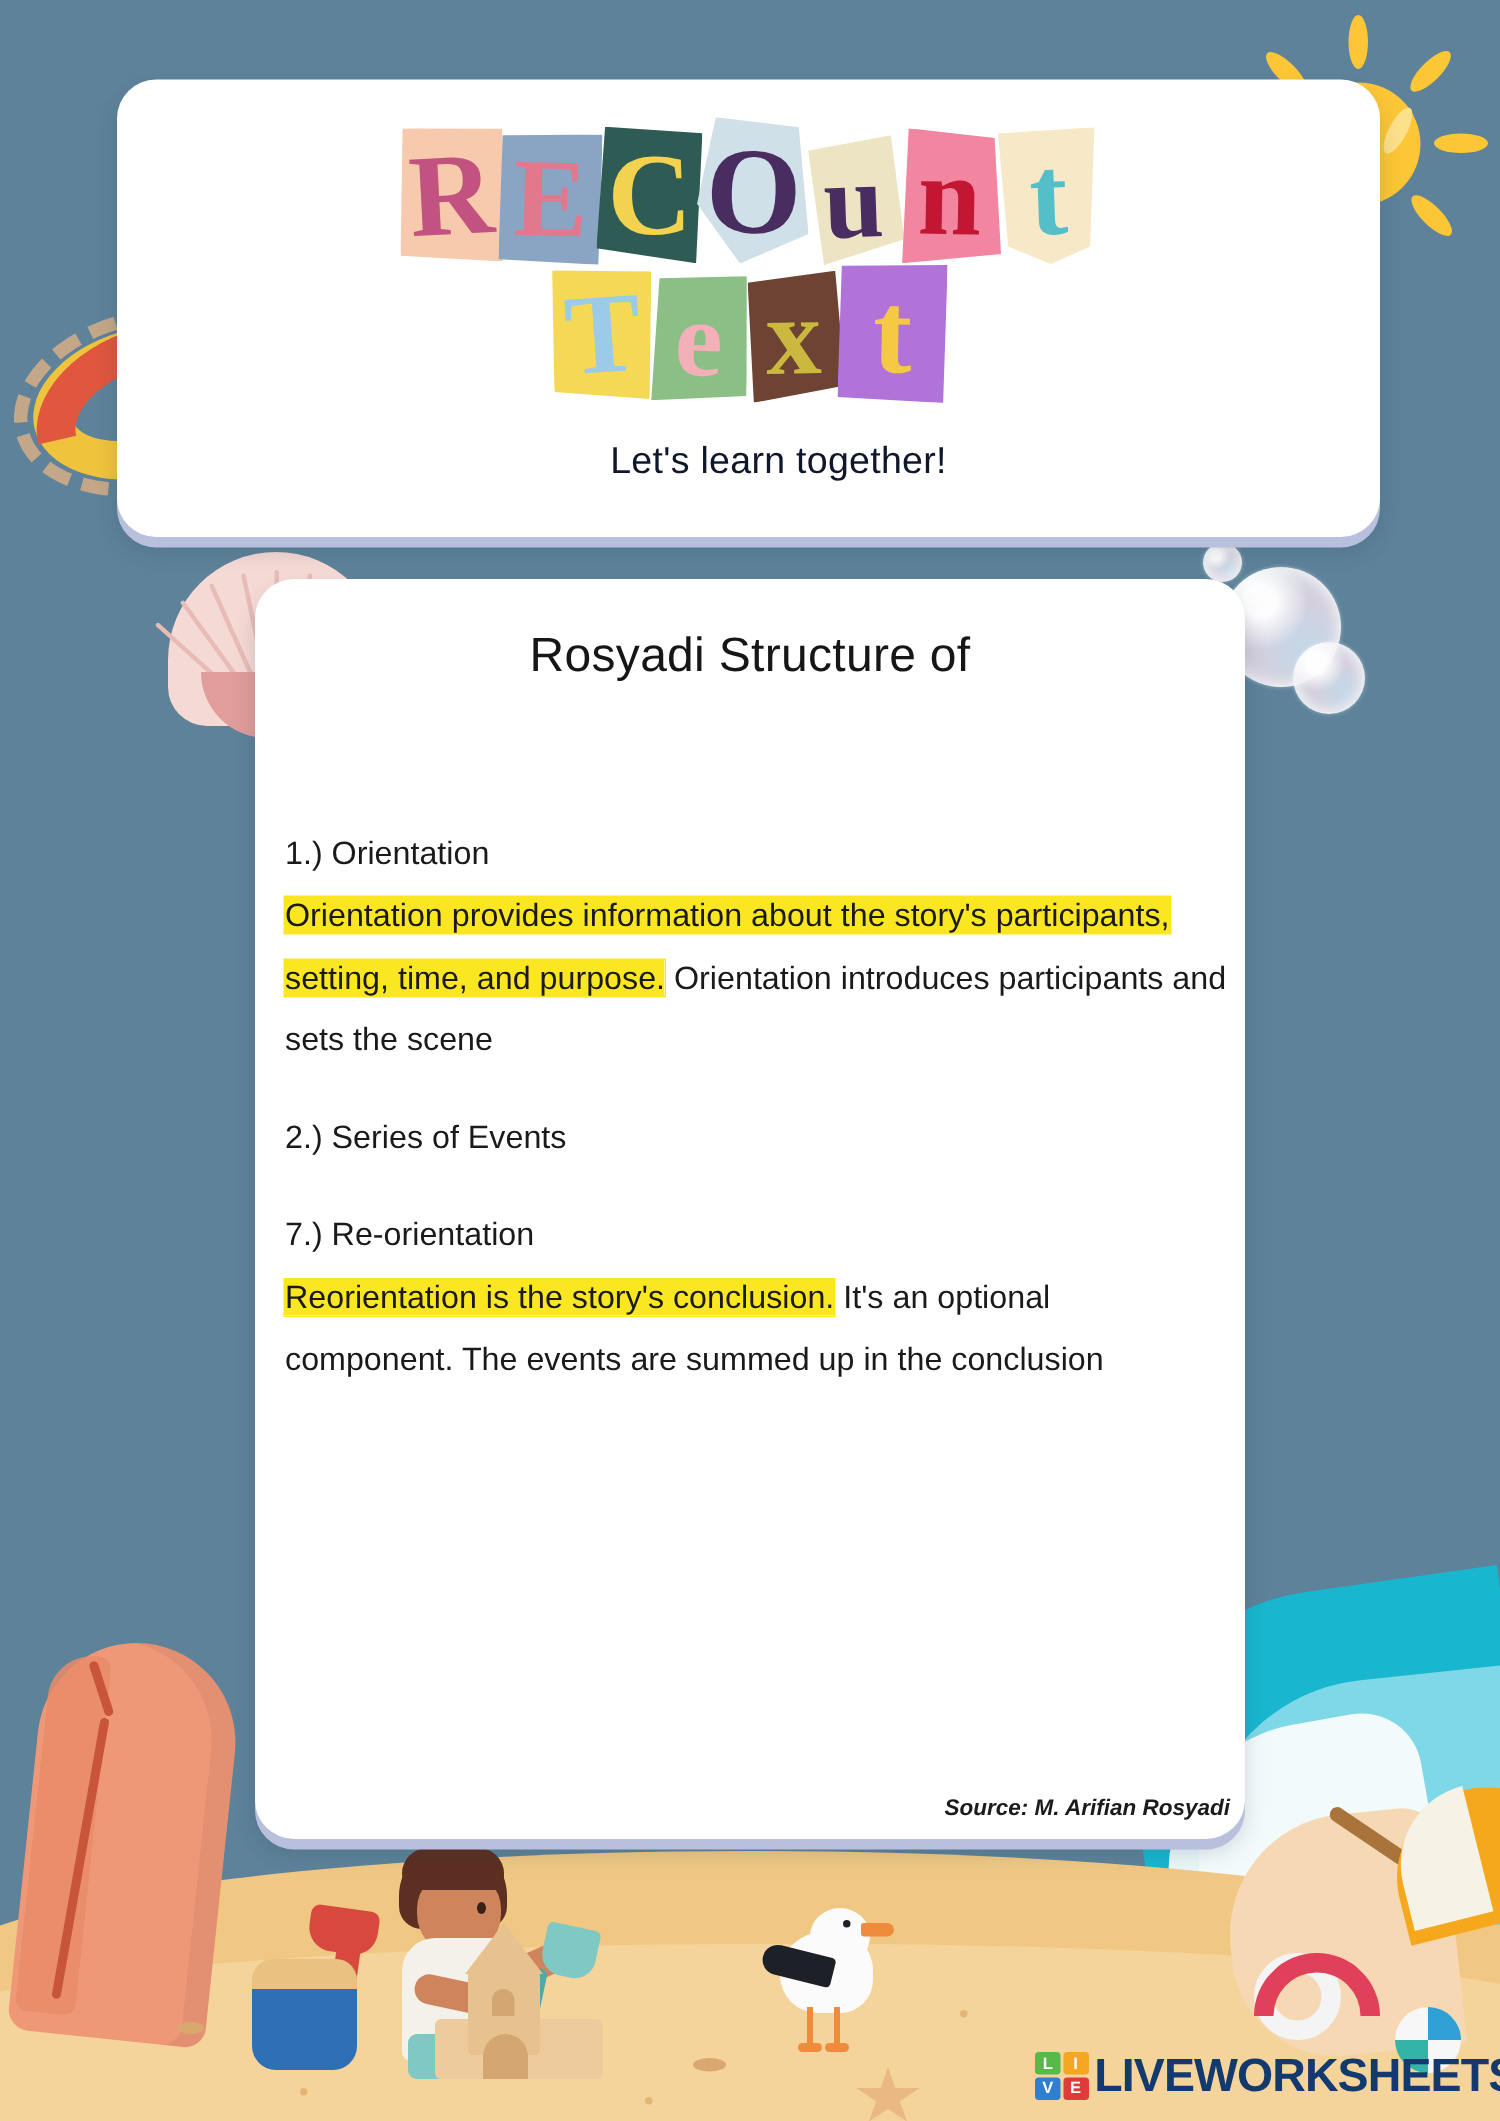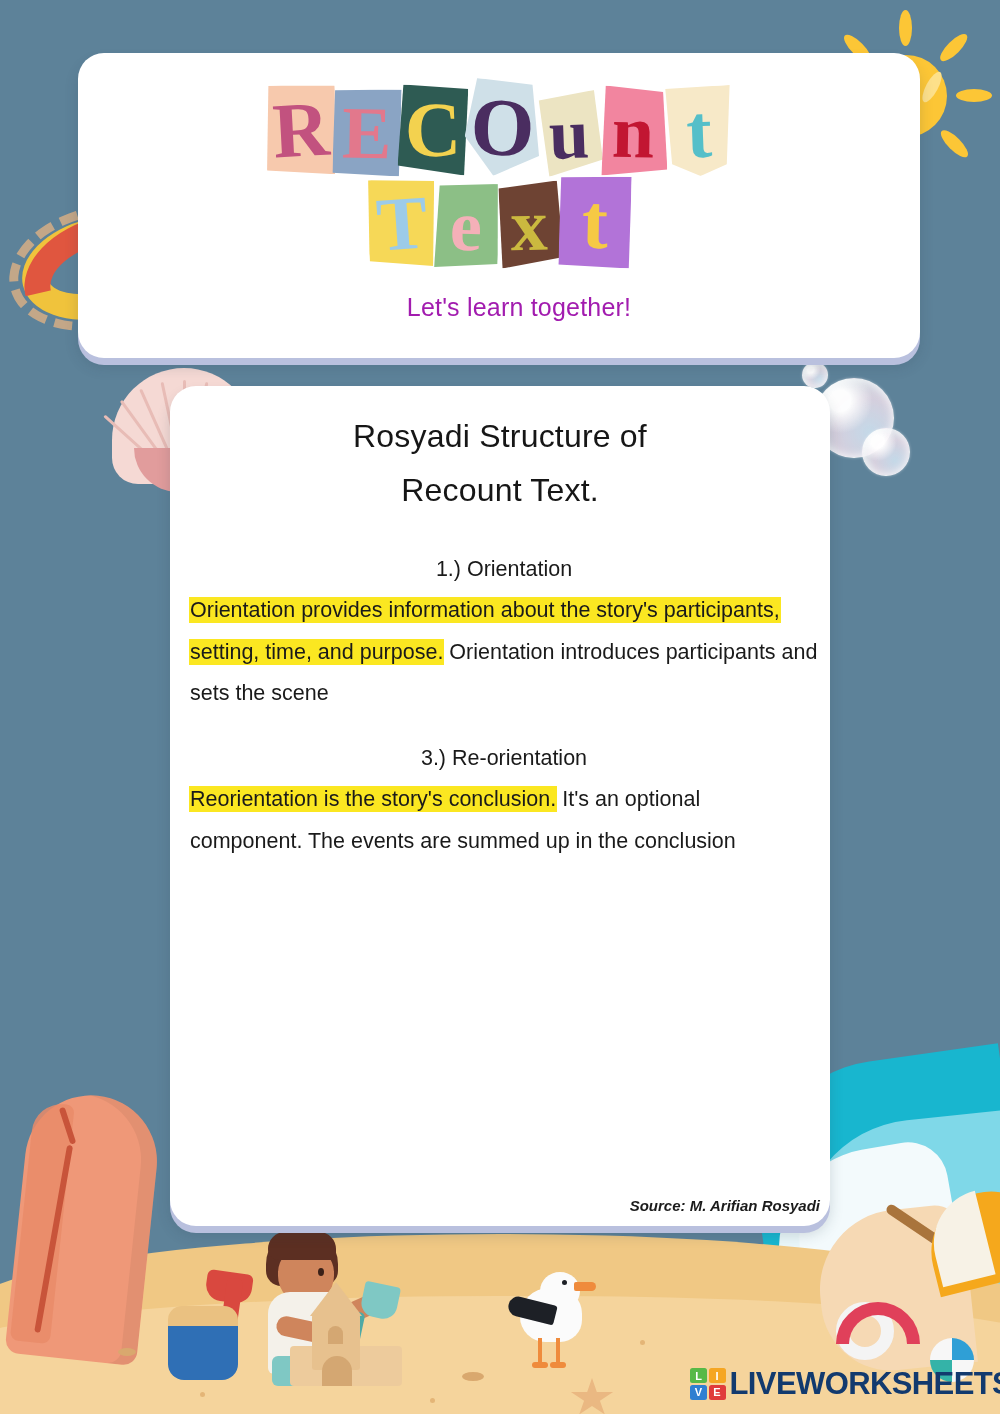--- a/index.html
+++ b/index.html
@@ -175,30 +175,30 @@
 
   
   .ransom { position:absolute; left:0; right:0; top:26px; text-align:center; }
   .rrow { display:flex; justify-content:center; align-items:flex-end; }
   .rl { position:relative; display:inline-flex; align-items:center;
     justify-content:center; font-family:"Liberation Serif", serif;
     font-weight:bold; line-height:1; }
   .rl span { position:relative; z-index:2; display:block; }
 
   .subtitle { position:absolute; left:0; right:0; top:240px; text-align:center;
-    font-size:25px; color:#a21caf; letter-spacing:.2px;margin-left:40px; }
+    font-size:25px; color:#0f172a; letter-spacing:.2px;margin-left:40px; }
 
   
   .mc-head { position:absolute; left:0; right:0; top:24px; text-align:center;
     font-size:32px; color:#161616; line-height:1.68; letter-spacing:.2px; }
   .mc-body { position:absolute; left:20px; right:12px; top:163px;
     font-size:21.5px; color:#1a1a1a; line-height:1.92; }
   .sec { margin-bottom:24px; }
   .sec:last-of-type { margin-bottom:0; }
-  .sec-title { display:block;text-align:center; }
+  .sec-title { display:block; }
   .hl { background:#fbe721; box-shadow:0 0 0 1px #fbe721;
     -webkit-box-decoration-break:clone; box-decoration-break:clone; }
   .source { position:absolute; right:10px; bottom:12px; font-style:italic;
     font-weight:bold; font-size:15px; color:#1b1b1b; }
 
   
   .logo { position:absolute; left:690px; top:1366px; display:flex;
     align-items:center; gap:4px; }
   .logo-tiles { display:grid; grid-template-columns:17px 17px;
     grid-template-rows:15px 15px; gap:1.5px; }
@@ -363,32 +363,32 @@
           <span>t</span>
         </div>
       </div>
   </div>
   <div class="subtitle">Let's learn together!</div>
 </div>
 
 <div class="card card-main">
   <div class="mc-head">
     <div>Rosyadi Structure of</div>
-    <div>Recount Text.</div>
   </div>
 
   <div class="mc-body" id="sections-host">
       <div class="sec">
         <div class="sec-title">1.) Orientation</div>
         <div><span class="hl">Orientation provides information about the story's participants, setting, time, and purpose.</span><span> Orientation introduces participants and sets the scene</span></div>
       </div>
       <div class="sec">
+        <div class="sec-title">2.) Series of Events</div>
       </div>
       <div class="sec">
-        <div class="sec-title">3.) Re-orientation</div>
+        <div class="sec-title">7.) Re-orientation</div>
         <div><span class="hl">Reorientation is the story's conclusion.</span><span> It's an optional component. The events are summed up in the conclusion</span></div>
       </div>
     </div>
 
   <div class="source">Source: M. Arifian Rosyadi</div>
 </div>
 
 <div class="logo">
   <div class="logo-tiles">
     <div class="tile t-l">L</div>

